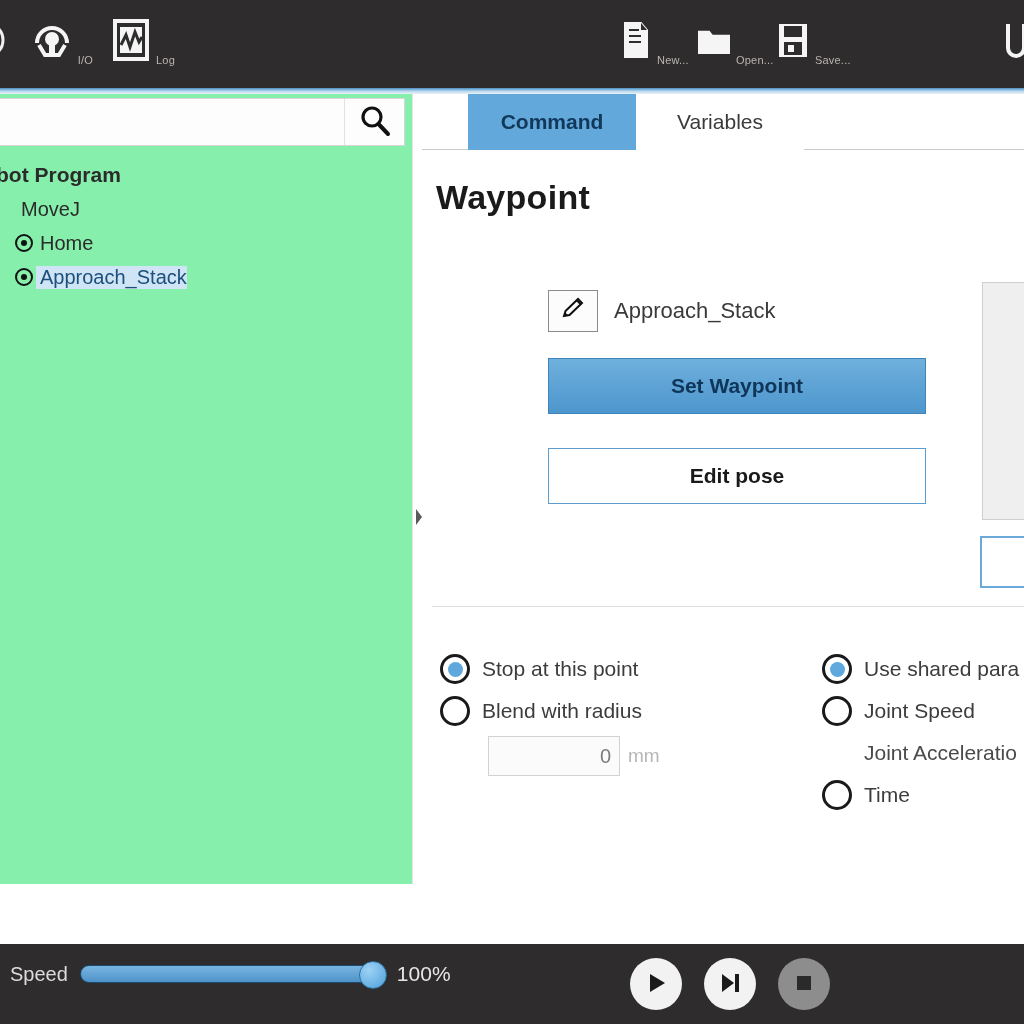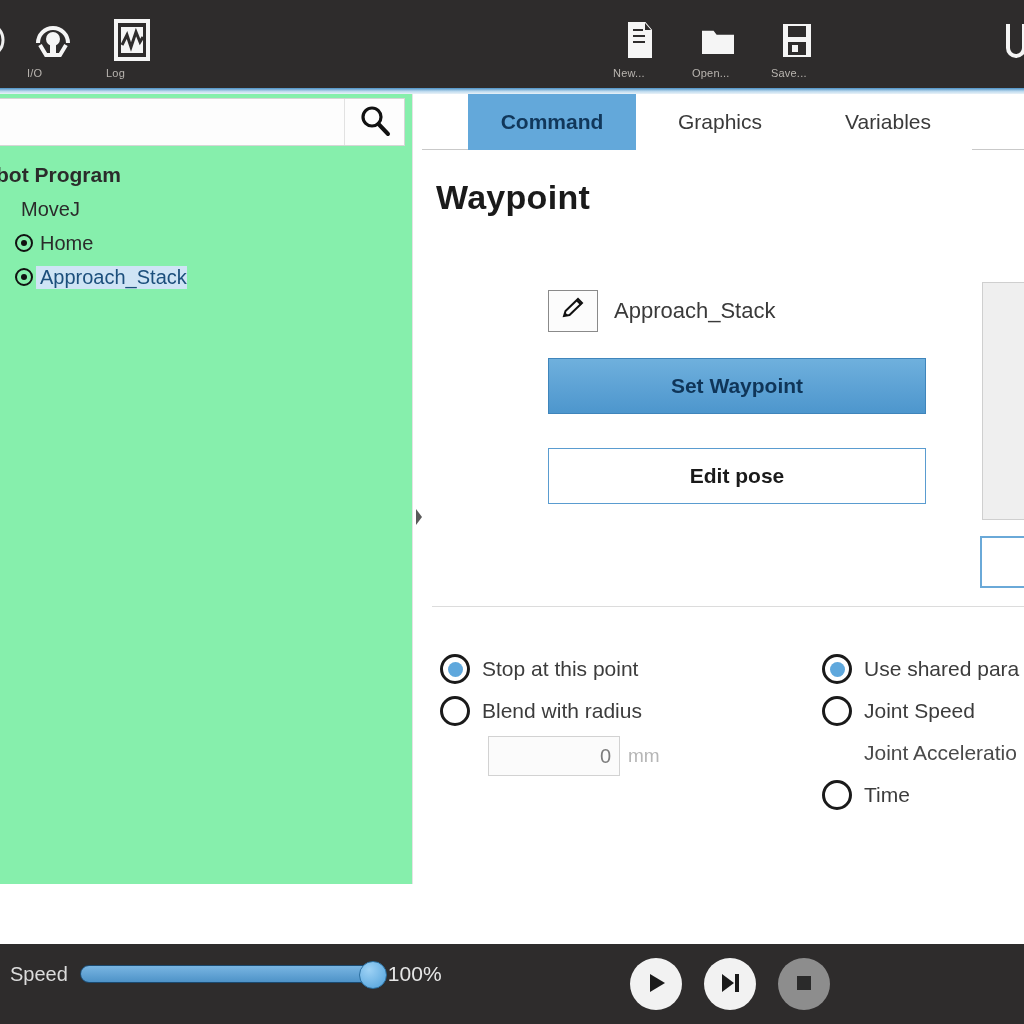--- a/index.html
+++ b/index.html
@@ -13,21 +13,21 @@
 
   
   .header {
     position: absolute; left: 0; top: 0; width: 1024px; height: 88px;
     background: #2e2c2c;
     border-top: 8px solid #2e2c2c;
   }
   .hdr-inner { position: relative; width: 100%; height: 100%; }
   .hdr-btn {
     position: absolute; top: 6px;
-    display: flex; flex-direction: column; align-items: flex-start;
+    display: flex; align-items: flex-end;
     width: 66px;
   }
   .hdr-btn .glyph {
     width: 52px; height: 52px;
     display: flex; align-items: center; justify-content: center;
   }
   .hdr-btn .cap {
     font-size: 11px; color: #b9b5b0; margin-top: 1px;
     letter-spacing: .2px;
   }
@@ -196,21 +196,21 @@
   .slider-track {
     position: relative; width: 298px; height: 18px; border-radius: 9px;
     background: linear-gradient(to bottom, #79b5e2, #4e93c8);
     border: 1px solid #1b4a70;
   }
   .slider-knob {
     position: absolute; right: -10px; top: -5px; width: 28px; height: 28px;
     border-radius: 50%; background: radial-gradient(circle at 35% 30%, #9ed2f5, #4fa0da);
     border: 1px solid #2b6fa0; cursor: pointer;
   }
-  .speed-val { font-size: 21px; color: #e6e6e6; margin-left: 10px; }
+  .speed-val { font-size: 21px; color: #e6e6e6; margin-left: 19px; }
 
   .play-ctrls {
     position: absolute; left: 630px; top: 14px; display: flex; gap: 22px; align-items: center;
   }
   .round-btn {
     width: 52px; height: 52px; border-radius: 50%;
     background: #f2f2f2; border: none; display: flex; align-items: center; justify-content: center;
     cursor: pointer;
   }
   .round-btn.dim { background: #8d8d8d; }
@@ -423,21 +423,20 @@
       <svg width="9" height="22" viewBox="0 0 9 22">
           <polygon points="2,3 8,11 2,19" fill="#5a5a5a"></polygon>
         </svg>
     </div>
   </div>
 
   <div class="right-panel">
 
     <div class="tabs">
       <div class="tab active">Command</div>
-      <div class="tab">Graphics</div>
       <div class="tab">Variables</div>
     </div>
 
     <div class="panel-body">
 
       <div class="page-title">Waypoint</div>
 
       <div class="wp-name-row">
         <div class="icon-box">
           <span>

